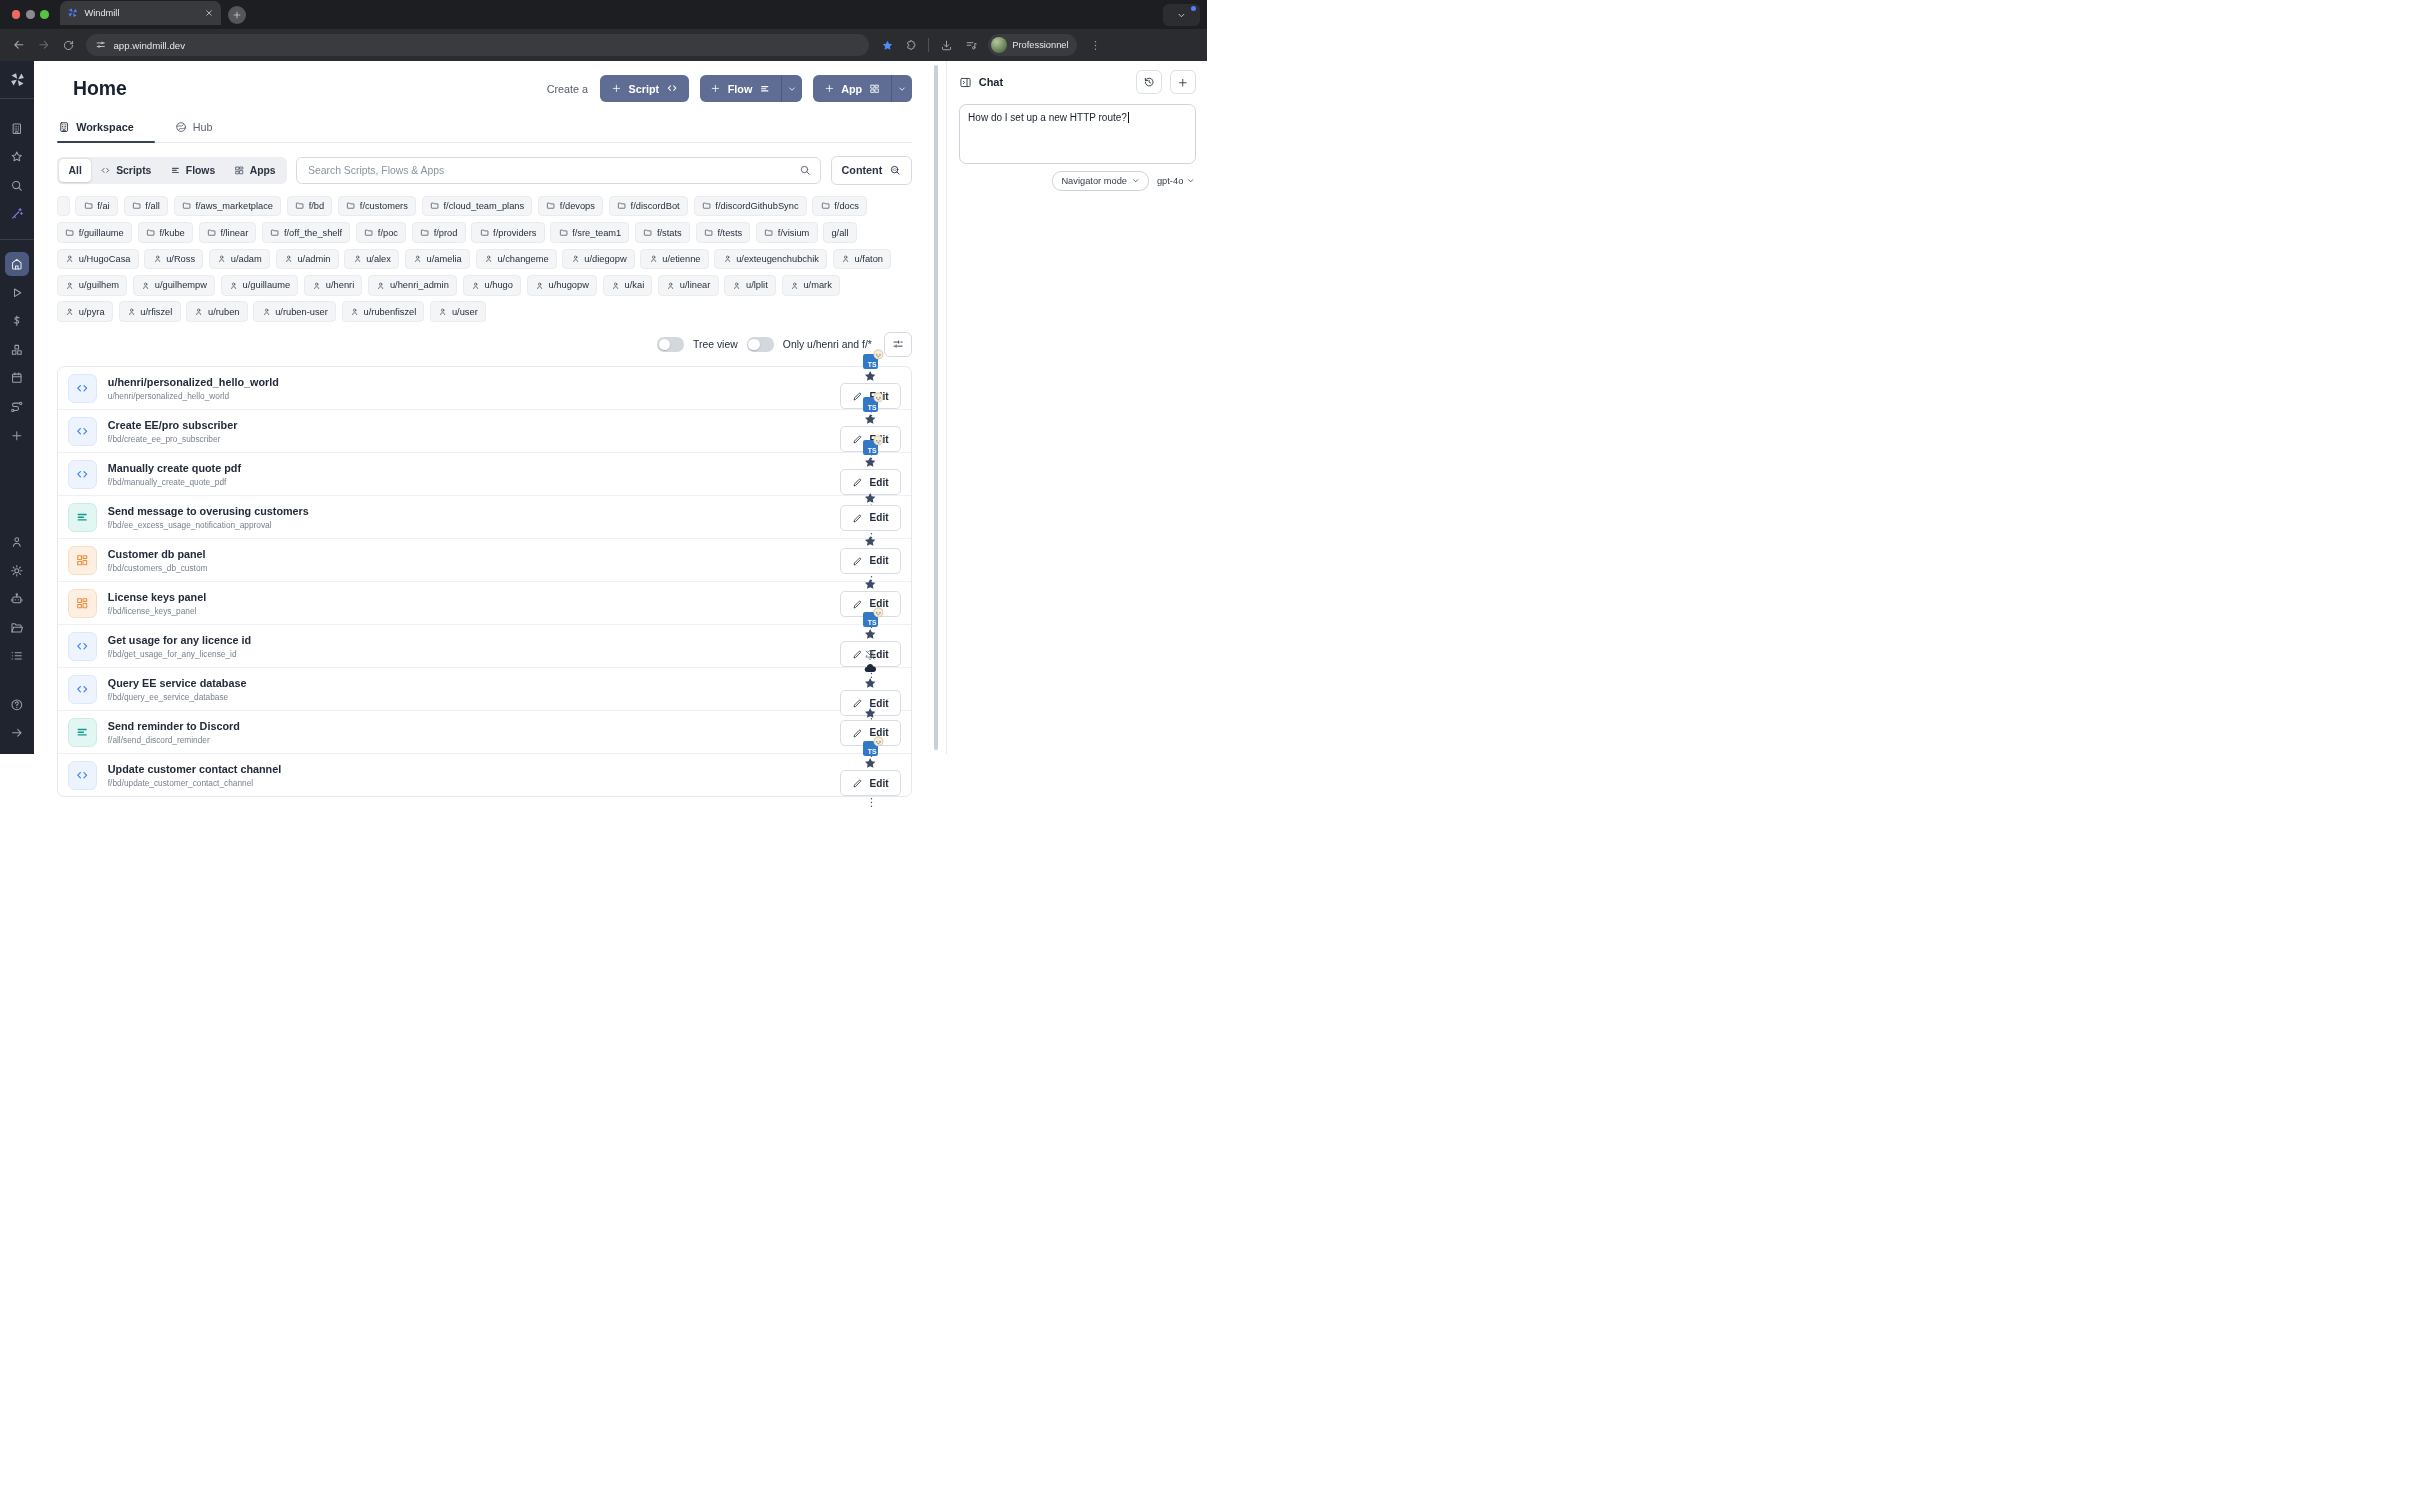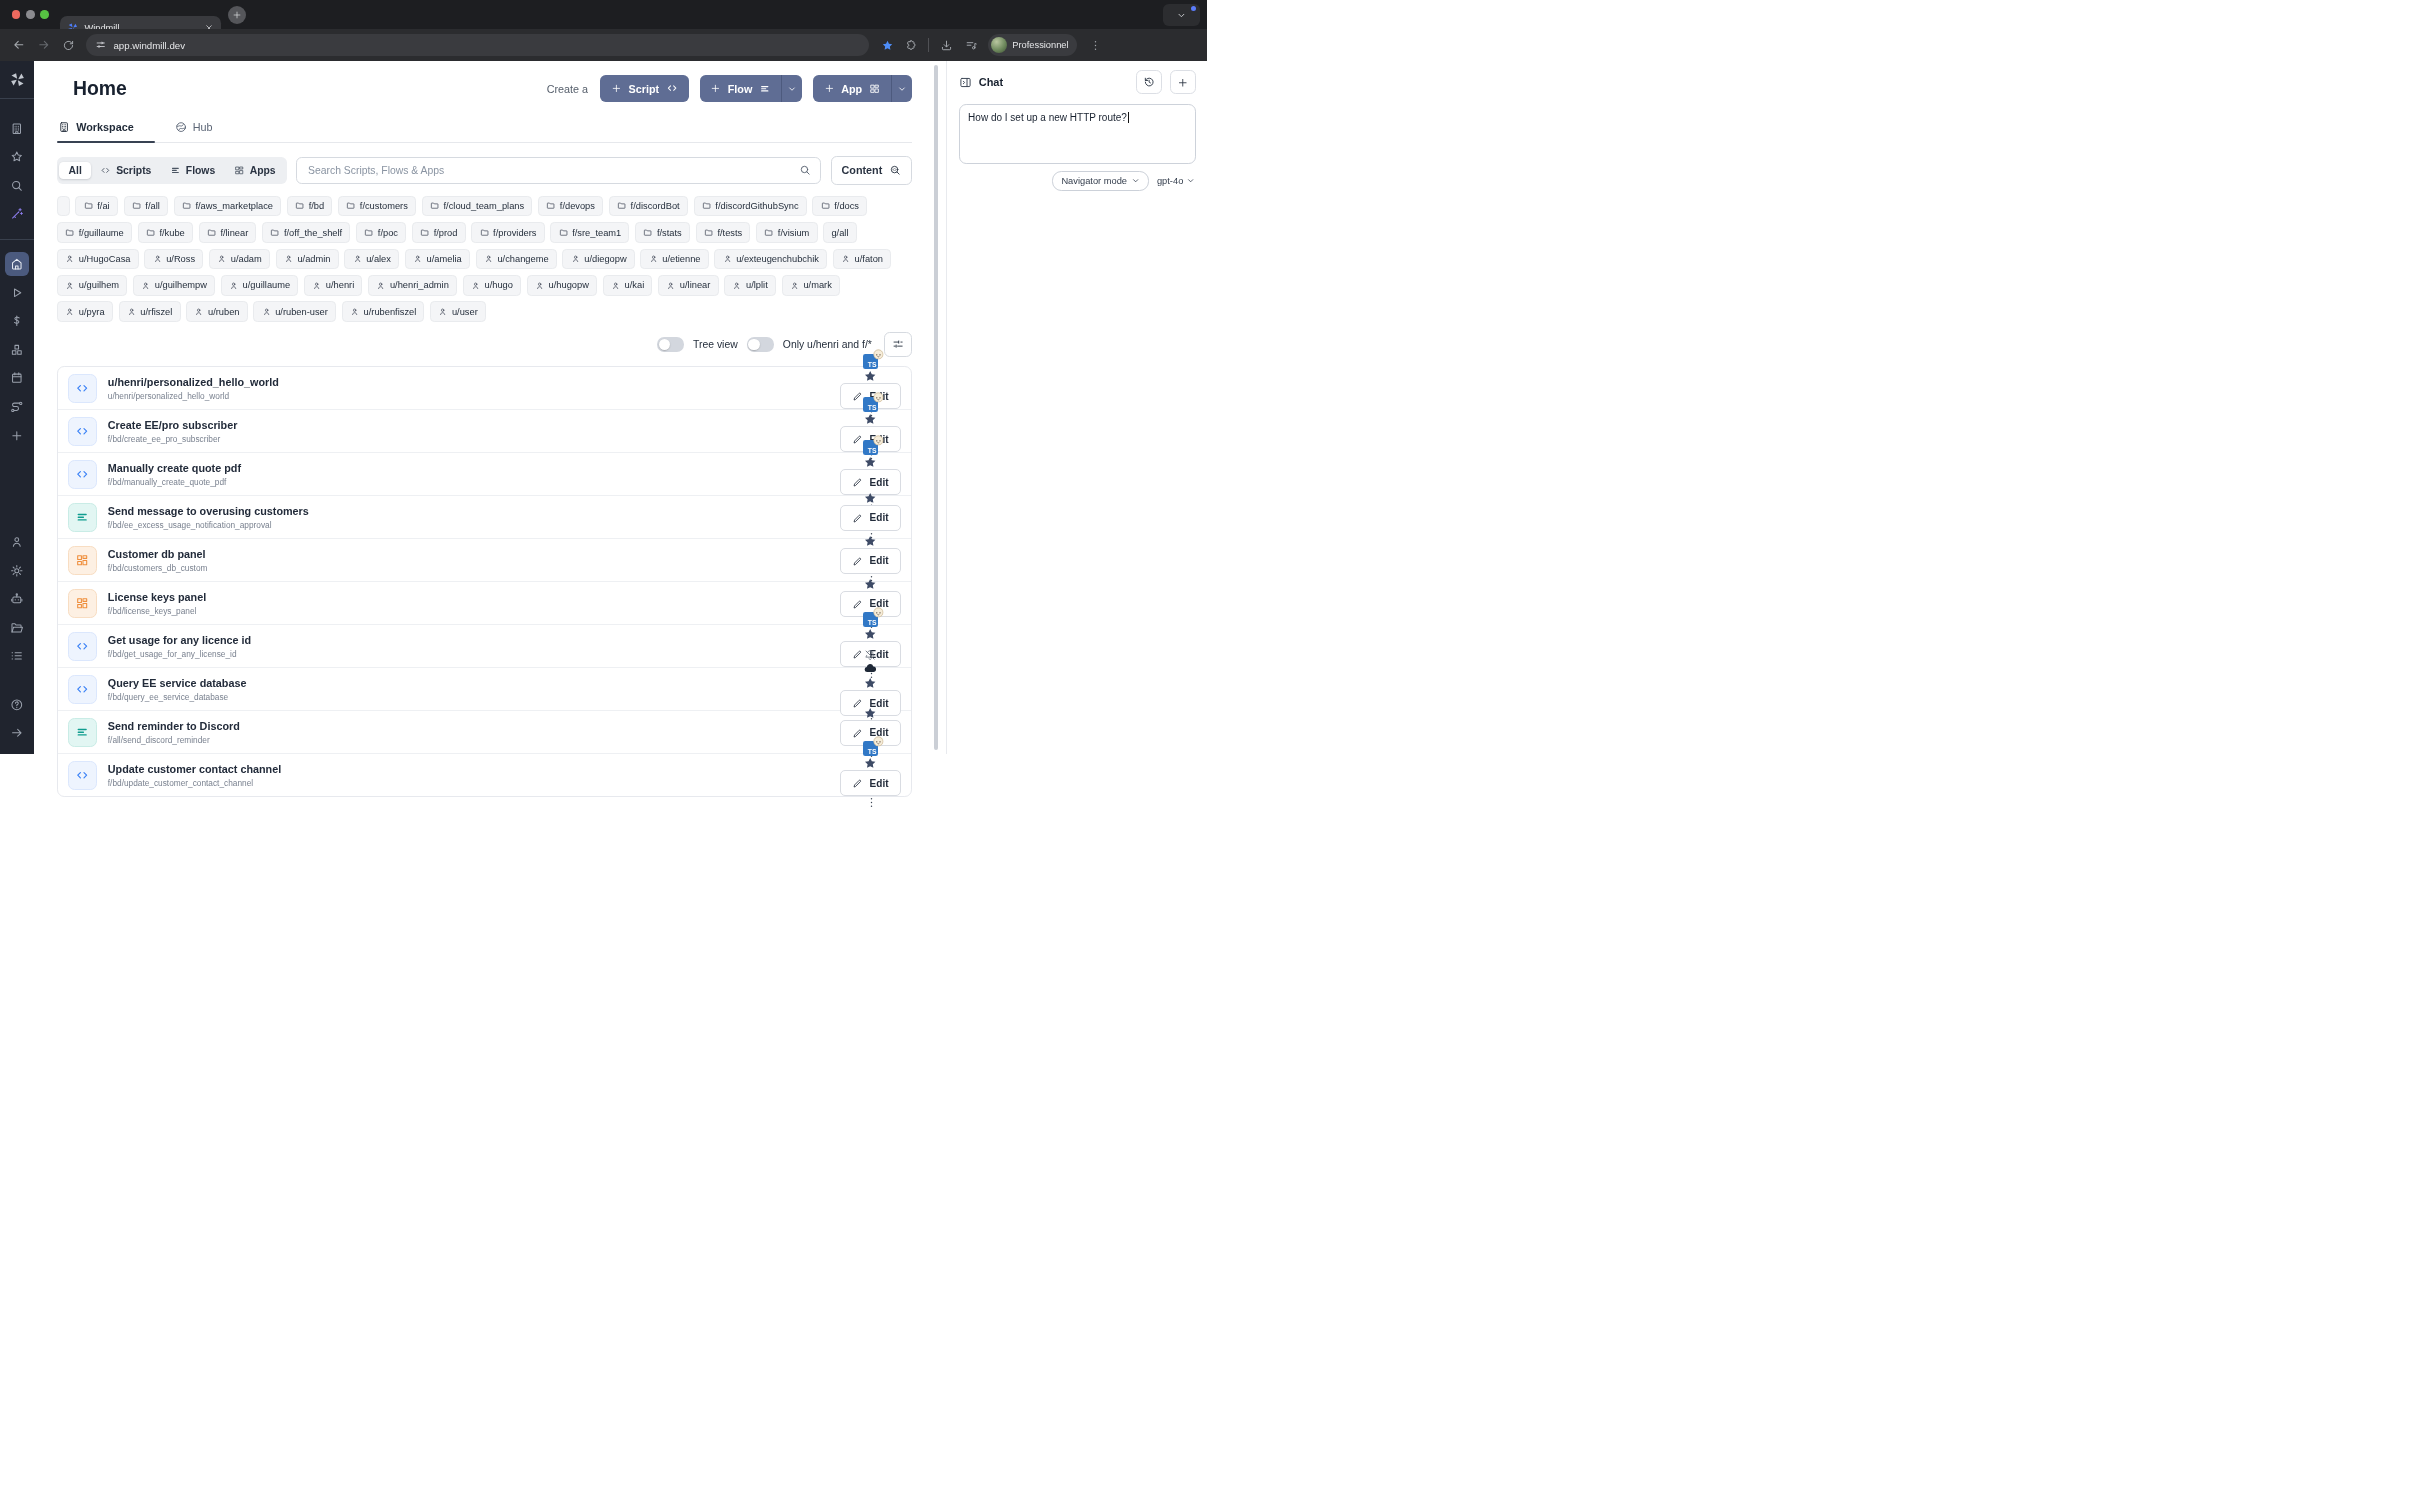--- a/index.html
+++ b/index.html
@@ -2,21 +2,21 @@
 <html style="font-size:11.5px"><head>
 <meta charset="utf-8">
 <style>
   html,body{margin:0;padding:0;width:1207px;height:754px;overflow:hidden;
     font-family:"Liberation Sans",sans-serif;background:#fff;-webkit-font-smoothing:antialiased;}
   .ic{display:block;fill:none;stroke:currentColor;stroke-width:1.8;stroke-linecap:round;stroke-linejoin:round;}
   
   #chrome{position:absolute;top:0;left:0;width:1207px;height:61px;background:#1d1e21;}
   #tabbar{position:absolute;top:0;left:0;right:0;height:29px;}
   .tl{position:absolute;top:10px;width:8.6px;height:8.6px;border-radius:50%;}
-  #tab{position:absolute;left:60px;top:16px;width:161px;height:24px;background:#393a3e;border-radius:7.2px 7.2px 0 0;
+  #tab{position:absolute;left:60px;top:1px;width:161px;height:24px;background:#393a3e;border-radius:7.2px 7.2px 0 0;
     display:flex;align-items:center;padding:0 7.2px;box-sizing:border-box;color:#e7e8ea;font-size:9.3px;}
   #tab .ttl{margin-left:5.7px;flex:1;white-space:nowrap;overflow:hidden;}
   #newtab{position:absolute;left:228px;top:5.7px;width:18px;height:18px;border-radius:50%;background:#55565a;
     color:#d6d7d9;display:flex;align-items:center;justify-content:center;}
   #chev-top{position:absolute;right:7.2px;top:4.3px;width:37px;height:21.5px;border-radius:5.7px;background:#2c2d30;
     color:#cfd1d5;display:flex;align-items:center;justify-content:center;}
   #chev-top .dot{position:absolute;top:2.2px;right:4.3px;width:5px;height:5px;border-radius:50%;background:#5b7cfa;}
   #toolbar{position:absolute;top:29px;left:0;right:0;height:32px;background:#2b2c2f;display:flex;align-items:center;}
   .tbi{color:#a4a8ad;margin-left:11.5px;flex:none;}
   .tbi.dim{color:#65686d;}
@@ -49,21 +49,21 @@
   .cbtn .m{display:flex;align-items:center;gap:6.5px;padding:0 10.8px;font-size:10.8px;font-weight:700;}
   .cbtn .d{display:flex;align-items:center;padding:0 5px;border-left:0.7px solid #4d5a7e;}
   
   #tabs{display:flex;margin-top:16px;border-bottom:0.7px solid #e6e8ec;}
   .ptab{display:flex;align-items:center;gap:5.7px;font-size:10.8px;padding:0 5.7px 9.3px 1.4px;margin-right:34px;color:#5b6575;position:relative;}
   .ptab.active{color:#1f2937;font-weight:700;}
   .ptab.active:after{content:"";position:absolute;left:0;right:-16px;bottom:-1.4px;height:2.2px;background:#384252;border-radius:1.4px;}
   
   #filters{display:flex;align-items:center;gap:9.3px;margin-top:13px;}
   #segmented{display:flex;align-items:center;background:#edeff2;border-radius:5.7px;padding:2.2px;height:27px;box-sizing:border-box;}
-  .seg{display:flex;align-items:center;gap:5px;height:17px;padding:0 9.3px;font-size:10.4px;font-weight:700;color:#2a3342;border-radius:4.3px;}
+  .seg{display:flex;align-items:center;gap:5px;height:23px;padding:0 9.3px;font-size:10.4px;font-weight:700;color:#2a3342;border-radius:4.3px;}
   .seg .ic{color:#4b5563;}
   .seg.active{background:#fff;box-shadow:0 0.7px 2.2px rgba(20,25,40,.18);}
   #search{flex:1;height:27px;border:0.7px solid #d6dae0;border-radius:5.7px;display:flex;align-items:center;
     padding:0 8.6px;box-sizing:border-box;background:#fff;}
   #search input{border:none;outline:none;flex:1;font-size:10.4px;font-family:inherit;color:#18212f;background:transparent;}
   #search input::placeholder{color:#8a94a2;}
   #search .ic{color:#525c6b;}
   #contentbtn{height:27px;border:0.7px solid #d6dae0;border-radius:5.7px;background:#fff;display:flex;align-items:center;
     gap:6.5px;padding:0 10px;font-size:10.8px;font-weight:700;color:#2a3342;}
   

